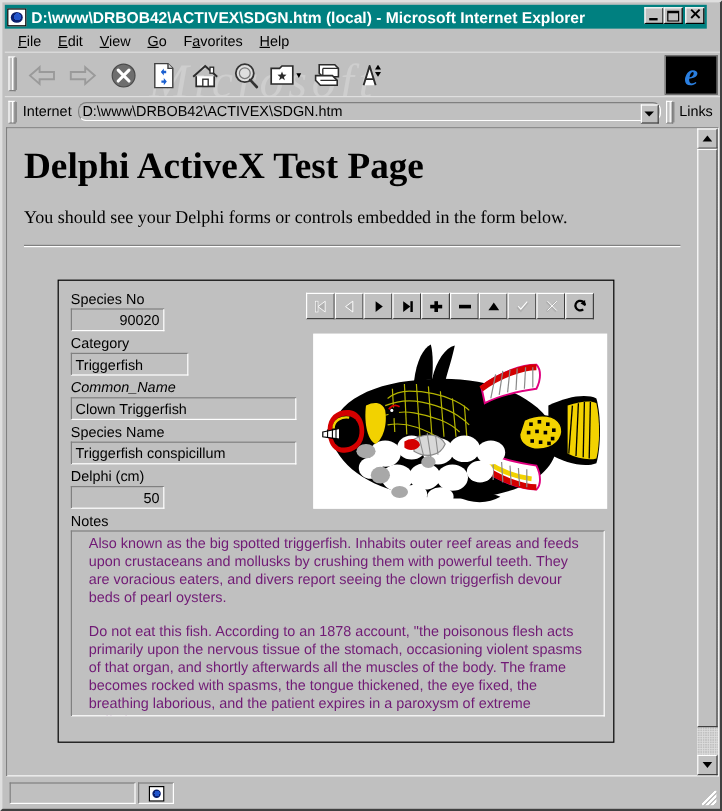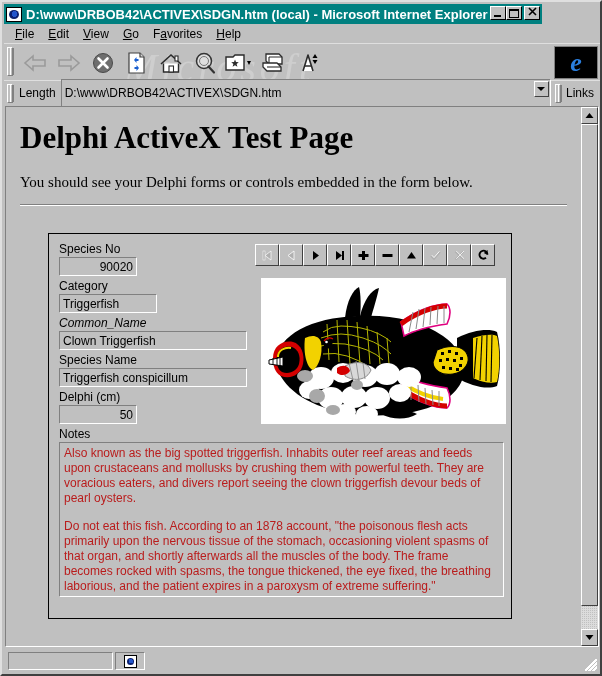--- a/index.html
+++ b/index.html
@@ -11,21 +11,21 @@
   }
   .win{
     position:absolute;left:0;top:0;width:602px;height:676px;
     box-sizing:border-box;
     background:#c0c0c0;
     border-top:2px solid #dfdfdf;border-left:2px solid #dfdfdf;
     border-right:2px solid #404040;border-bottom:2px solid #404040;
   }
   
   .titlebar{
-    position:absolute;left:2px;top:2px;width:538px;height:20px;
+    position:absolute;left:2px;top:2px;width:585px;height:20px;
     background:#008080;display:flex;align-items:center;
   }
   .titleicon{
     width:16px;height:15px;margin-left:2px;margin-right:4px;
     background:#ffffff;border:1px solid #000;
     position:relative;flex:none;box-sizing:border-box;
   }
   .titleicon:after{
     content:"";position:absolute;left:2px;top:2px;width:10px;height:9px;
     background:radial-gradient(circle at 55% 45%, #2255cc 0 40%, #0a1f6e 41% 100%);
@@ -101,24 +101,24 @@
   .agrip{
     width:6px;height:19px;margin-left:3px;
     border-left:1px solid #fff;border-top:1px solid #fff;
     border-right:1px solid #808080;border-bottom:1px solid #808080;
     box-sizing:border-box;position:relative;flex:none;
   }
   .agrip:after{content:"";position:absolute;left:2px;top:0;width:2px;height:17px;
     border-left:1px solid #fff;border-right:1px solid #808080;}
   .addrlabel{font-size:12px;color:#000;margin:0 5px 0 6px;white-space:nowrap;}
   .addrfield{
-    flex:1;height:28px;background:#c0c0c0;
+    flex:1;height:16px;background:#c0c0c0;
     border-top:1px solid #808080;border-left:1px solid #808080;
     border-right:1px solid #ffffff;border-bottom:1px solid #ffffff;
-    box-sizing:border-box;display:flex;align-items:center;position:relative;
+    box-sizing:border-box;display:flex;align-items:center;position:relative;border-radius:7px;
   }
   .addrtext{font-size:12px;color:#000;margin-left:3px;white-space:nowrap;}
   .addrdrop{
     position:absolute;right:1px;top:1px;width:15px;height:16px;
     background:#c0c0c0;
     border-top:1px solid #ffffff;border-left:1px solid #ffffff;
     border-right:1px solid #404040;border-bottom:1px solid #404040;
     box-sizing:border-box;display:flex;align-items:center;justify-content:center;
   }
   .arrowdn{width:0;height:0;border-left:4px solid transparent;border-right:4px solid transparent;border-top:4px solid #000;}
@@ -170,22 +170,22 @@
     border-top:1px solid #808080;border-left:1px solid #808080;
     border-right:1px solid #ffffff;border-bottom:1px solid #ffffff;
     box-sizing:border-box;font-size:12px;color:#000;
     display:flex;align-items:center;padding:0 3px;overflow:hidden;
   }
   .dbedit.right{justify-content:flex-end;}
   .dbmemo{
     position:absolute;background:#c0c0c0;
     border-top:1px solid #808080;border-left:1px solid #808080;
     border-right:1px solid #ffffff;border-bottom:1px solid #ffffff;
-    box-sizing:border-box;font-size:12px;color:#b91c1c;
-    padding:3px 4px;overflow:hidden;line-height:15px;
+    box-sizing:border-box;font-size:12px;color:#701a75;
+    padding:3px 14px;overflow:hidden;line-height:15px;
   }
   .dbmemo p{margin:0;}
   .dbmemo p + p{margin-top:13px;}
   
   .dbnav{position:absolute;display:flex;}
   .navbtn{
     width:24px;height:22px;background:#c0c0c0;
     border-top:1px solid #ffffff;border-left:1px solid #ffffff;
     border-right:1px solid #404040;border-bottom:1px solid #404040;
     box-sizing:border-box;display:flex;align-items:center;justify-content:center;
@@ -366,21 +366,21 @@
       </span>
     </div>
 
     <div class="ie-logo-box">
       <span class="ie-e">e</span>
     </div>
   </div>
 
   <div class="addrwrap">
     <span class="agrip"></span>
-    <span class="addrlabel">Length</span>
+    <span class="addrlabel">Internet</span>
     <span class="addrfield">
       <span class="addrtext">D:\www\DRBOB42\ACTIVEX\SDGN.htm</span>
       <span class="addrdrop">
         <span class="arrowdn"></span>
       </span>
     </span>
     <span class="linksgrip"></span>
     <span class="linkslabel">Links</span>
   </div>
 

